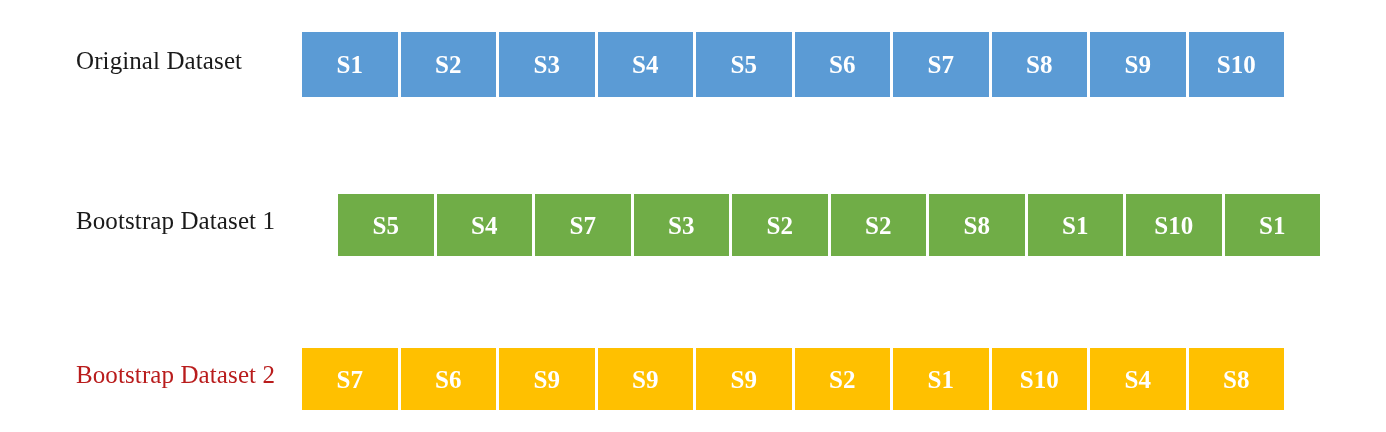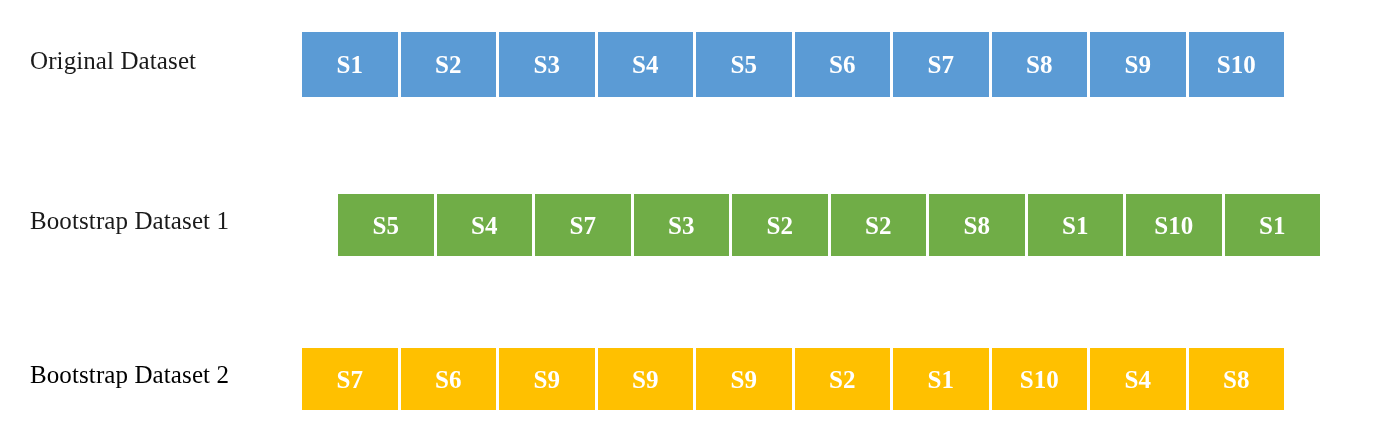--- a/index.html
+++ b/index.html
@@ -26,21 +26,21 @@
     left: 0;
     width: 1386px;
     display: flex;
     flex-direction: row;
     align-items: center;
   }
 
   .row-label {
     width: 300px;
     flex: 0 0 300px;
-    padding-left: 30px;
+    padding-left: 76px;
     box-sizing: border-box;
     font-family: "Liberation Serif", "DejaVu Serif", serif;
     font-size: 25px;
     font-weight: 400;
     color: #1a1a1a;
     white-space: nowrap;
     letter-spacing: 0.1px;
   }
 
   .cells {
@@ -107,21 +107,21 @@
       <div class="cell" style="background-color: rgb(112, 173, 71); color: rgb(255, 255, 255);">S2</div>
       <div class="cell" style="background-color: rgb(112, 173, 71); color: rgb(255, 255, 255);">S2</div>
       <div class="cell" style="background-color: rgb(112, 173, 71); color: rgb(255, 255, 255);">S8</div>
       <div class="cell" style="background-color: rgb(112, 173, 71); color: rgb(255, 255, 255);">S1</div>
       <div class="cell" style="background-color: rgb(112, 173, 71); color: rgb(255, 255, 255);">S10</div>
       <div class="cell" style="background-color: rgb(112, 173, 71); color: rgb(255, 255, 255);">S1</div>
     </div>
   </div>
 
   <div class="row" id="row-bootstrap-2">
-    <div class="row-label" style="color: #000000;">Bootstrap Dataset 2</div>
+    <div class="row-label" style="color: #b91c1c;">Bootstrap Dataset 2</div>
     <div class="cells">
       <div class="cell" style="background-color: rgb(255, 192, 0); color: rgb(255, 255, 255);">S7</div>
       <div class="cell" style="background-color: rgb(255, 192, 0); color: rgb(255, 255, 255);">S6</div>
       <div class="cell" style="background-color: rgb(255, 192, 0); color: rgb(255, 255, 255);">S9</div>
       <div class="cell" style="background-color: rgb(255, 192, 0); color: rgb(255, 255, 255);">S9</div>
       <div class="cell" style="background-color: rgb(255, 192, 0); color: rgb(255, 255, 255);">S9</div>
       <div class="cell" style="background-color: rgb(255, 192, 0); color: rgb(255, 255, 255);">S2</div>
       <div class="cell" style="background-color: rgb(255, 192, 0); color: rgb(255, 255, 255);">S1</div>
       <div class="cell" style="background-color: rgb(255, 192, 0); color: rgb(255, 255, 255);">S10</div>
       <div class="cell" style="background-color: rgb(255, 192, 0); color: rgb(255, 255, 255);">S4</div>

